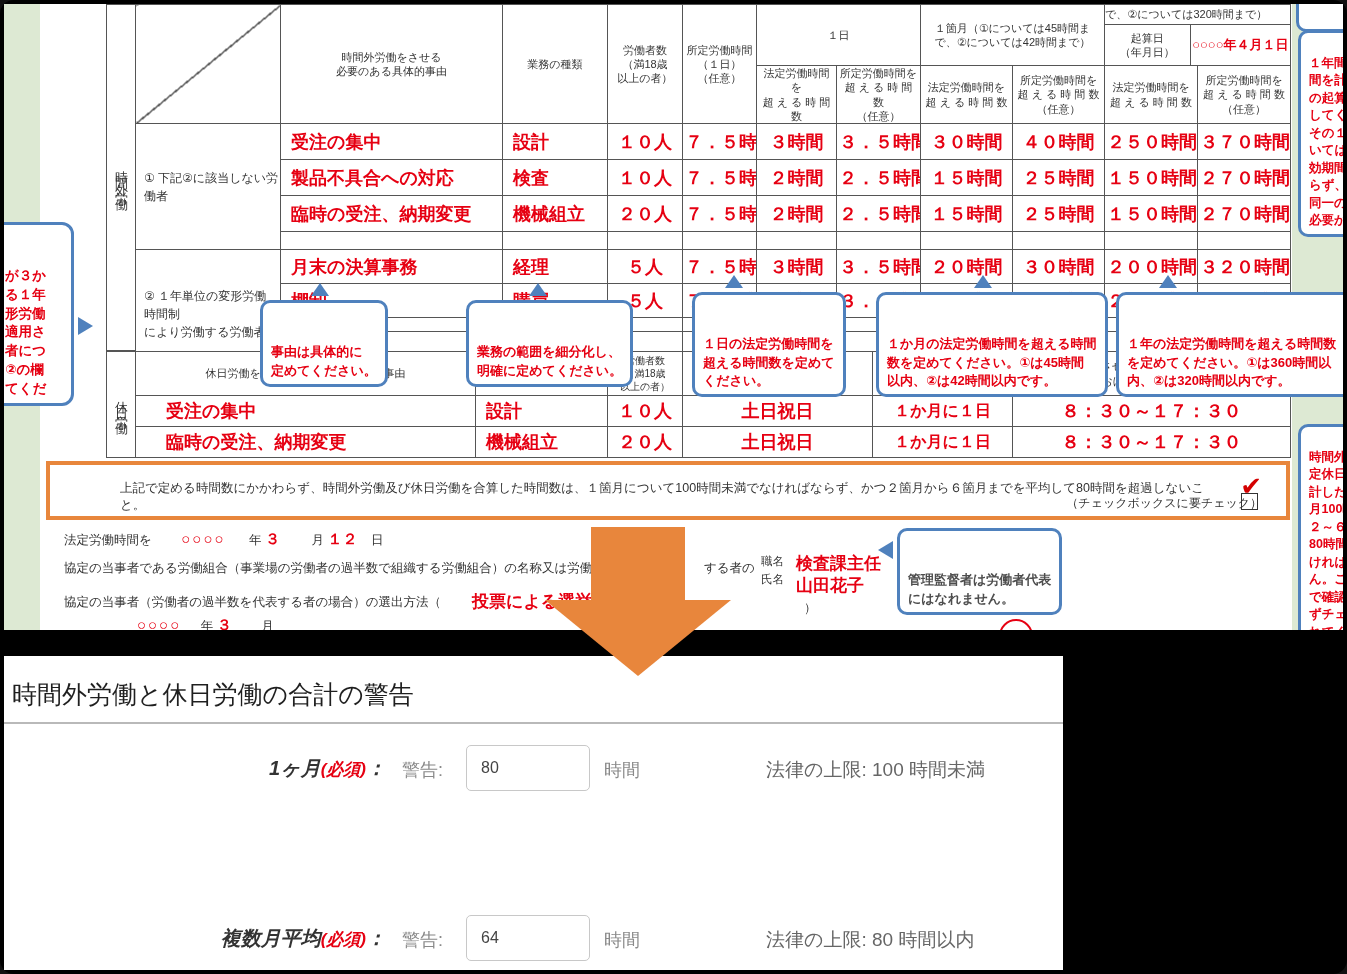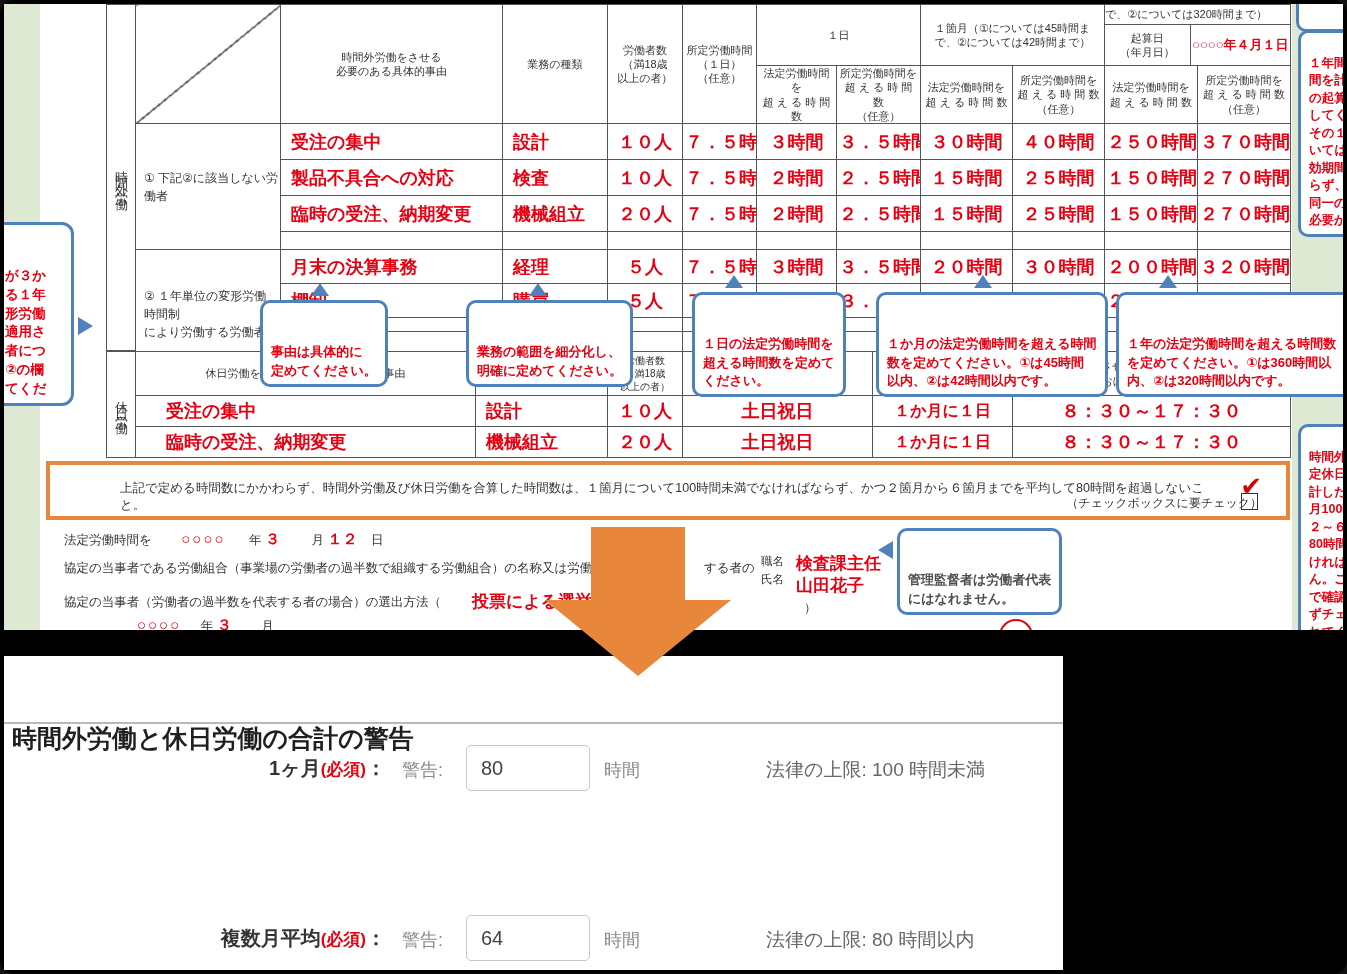--- a/index.html
+++ b/index.html
@@ -38,28 +38,28 @@
   .chk{position:absolute;right:24px;top:6px;font-size:26px;color:#d40000;font-weight:bold;z-index:4;}
   .ftxt{position:absolute;font-size:12.5px;color:#333;white-space:nowrap;}
   .red{color:#e60012;font-weight:bold;}
   .marus{color:#e60012;letter-spacing:2px;}
   
   .arrow-stem{position:absolute;left:591px;top:527px;width:94px;height:74px;background:#e8863c;z-index:9;}
   .arrow-head{position:absolute;left:545px;top:600px;width:0;height:0;z-index:9;
               border-left:93px solid transparent;border-right:93px solid transparent;border-top:76px solid #e8863c;}
   
   .panel{position:absolute;left:4px;top:656px;width:1059px;height:314px;background:#fff;z-index:2;}
-  .p-title{position:absolute;left:8px;top:22px;font-size:25px;font-weight:bold;color:#1f1f1f;margin-top:44px;}
+  .p-title{position:absolute;left:8px;top:22px;font-size:25px;font-weight:normal;color:#1f1f1f;}
   .p-hr{position:absolute;left:0;top:66px;width:100%;border-top:2px solid #b9b9b9;}
   .p-row{position:absolute;left:0;width:100%;height:48px;}
-  .p-label{position:absolute;left:0;top:10px;width:382px;text-align:right;font-size:20px;font-weight:bold;color:#333;white-space:nowrap;}
+  .p-label{position:absolute;left:0;top:10px;width:382px;text-align:right;font-size:20px;font-weight:bold;color:#333;white-space:nowrap;font-style:italic;}
   .p-req{color:#e60012;font-weight:bold;font-size:17px;}
   .p-warn{position:absolute;left:398px;top:13px;font-size:18px;color:#8a8a8a;}
   .p-input{position:absolute;left:462px;top:0;width:108px;height:44px;border:1.5px solid #c8c8c8;border-radius:5px;
-           font-size:20px;color:#444;padding:0 0 0 14px;font-family:inherit;outline:none;}
+           font-size:16px;color:#444;padding:0 0 0 14px;font-family:inherit;outline:none;}
   .p-unit{position:absolute;left:600px;top:13px;font-size:18px;color:#8a8a8a;}
   .p-limit{position:absolute;left:762px;top:12px;font-size:19px;color:#666;white-space:nowrap;}
   .p-note{position:absolute;left:388px;top:180px;font-size:19px;color:#e15b5b;white-space:nowrap;}
   .stamp{position:absolute;left:995px;top:615px;width:30px;height:30px;border:2px solid #e60012;border-radius:50%;background:transparent;}
   .corner-bub{position:absolute;left:1292px;top:-18px;width:70px;height:40px;border:3px solid #4f81bd;border-radius:10px;background:#fff;z-index:5;}
 </style>
 </head>
 <body>
 
 <div class="canvas">

